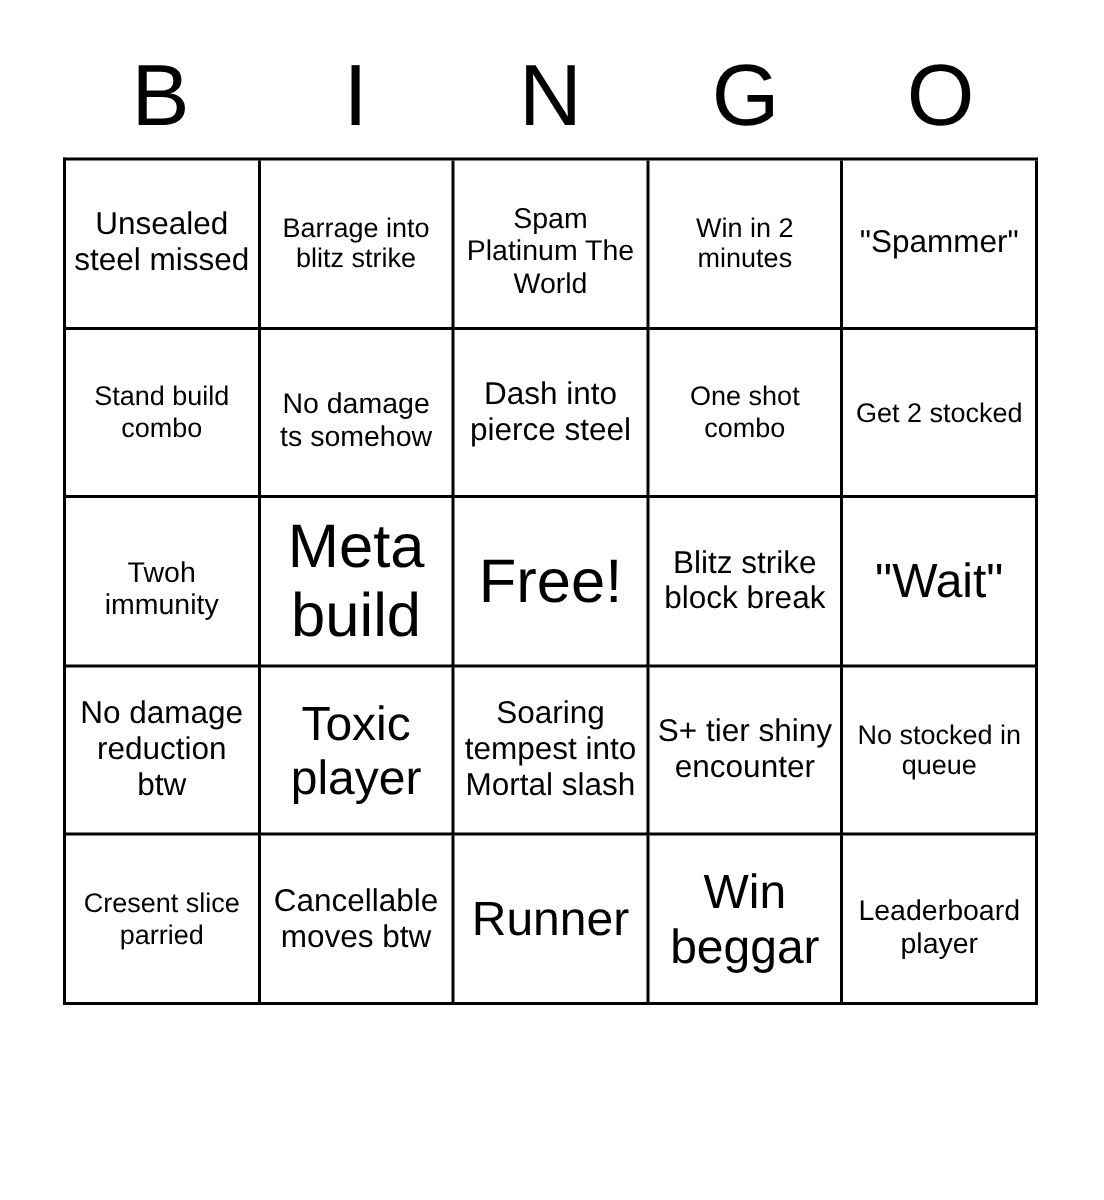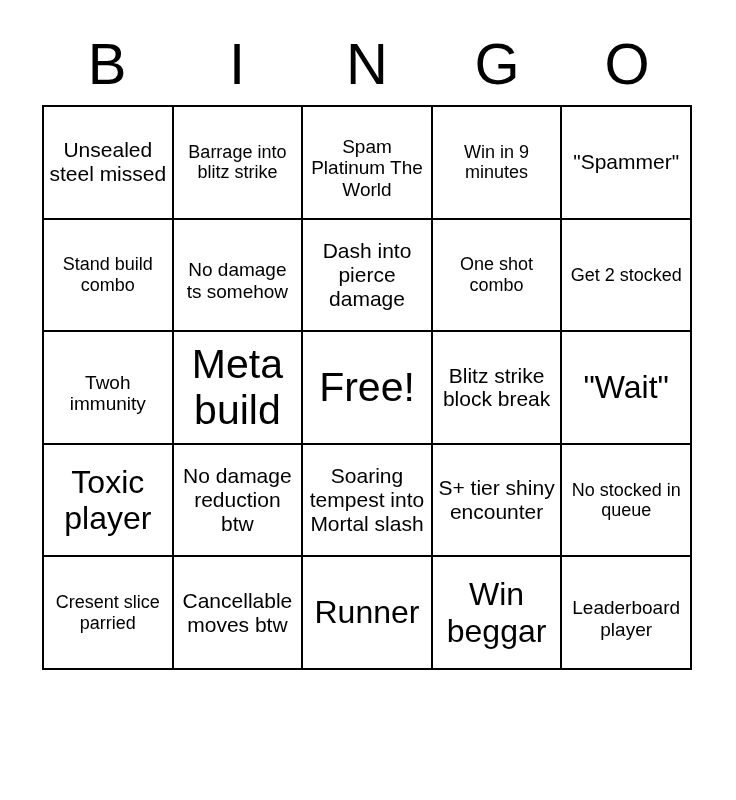--- a/index.html
+++ b/index.html
@@ -106,36 +106,36 @@
       <div class="cell">
           <span class="cell-text fs-md">Unsealed steel missed</span>
         </div>
       <div class="cell">
           <span class="cell-text fs-lg">Barrage into blitz strike</span>
         </div>
       <div class="cell">
           <span class="cell-text fs-sm">Spam Platinum The World</span>
         </div>
       <div class="cell">
-          <span class="cell-text fs-lg">Win in 9 minutes</span>
+          <span class="cell-text fs-lg">Win in 2 minutes</span>
         </div>
       <div class="cell">
           <span class="cell-text fs-md">"Spammer"</span>
         </div>
     </div>
 
     <div class="grid-row">
       <div class="cell">
           <span class="cell-text fs-lg">Stand build combo</span>
         </div>
       <div class="cell">
           <span class="cell-text fs-sm">No damage ts somehow</span>
         </div>
       <div class="cell">
-          <span class="cell-text fs-md">Dash into pierce damage</span>
+          <span class="cell-text fs-md">Dash into pierce steel</span>
         </div>
       <div class="cell">
           <span class="cell-text fs-lg">One shot combo</span>
         </div>
       <div class="cell">
           <span class="cell-text fs-lg">Get 2 stocked</span>
         </div>
     </div>
 
     <div class="grid-row">
@@ -151,24 +151,24 @@
       <div class="cell">
           <span class="cell-text fs-md">Blitz strike block break</span>
         </div>
       <div class="cell">
           <span class="cell-text fs-xl">"Wait"</span>
         </div>
     </div>
 
     <div class="grid-row">
       <div class="cell">
-          <span class="cell-text fs-xl">Toxic player</span>
+          <span class="cell-text fs-md">No damage reduction btw</span>
         </div>
       <div class="cell">
-          <span class="cell-text fs-md">No damage reduction btw</span>
+          <span class="cell-text fs-xl">Toxic player</span>
         </div>
       <div class="cell">
           <span class="cell-text fs-md">Soaring tempest into Mortal slash</span>
         </div>
       <div class="cell">
           <span class="cell-text fs-md">S+ tier shiny encounter</span>
         </div>
       <div class="cell">
           <span class="cell-text fs-lg">No stocked in queue</span>
         </div>

